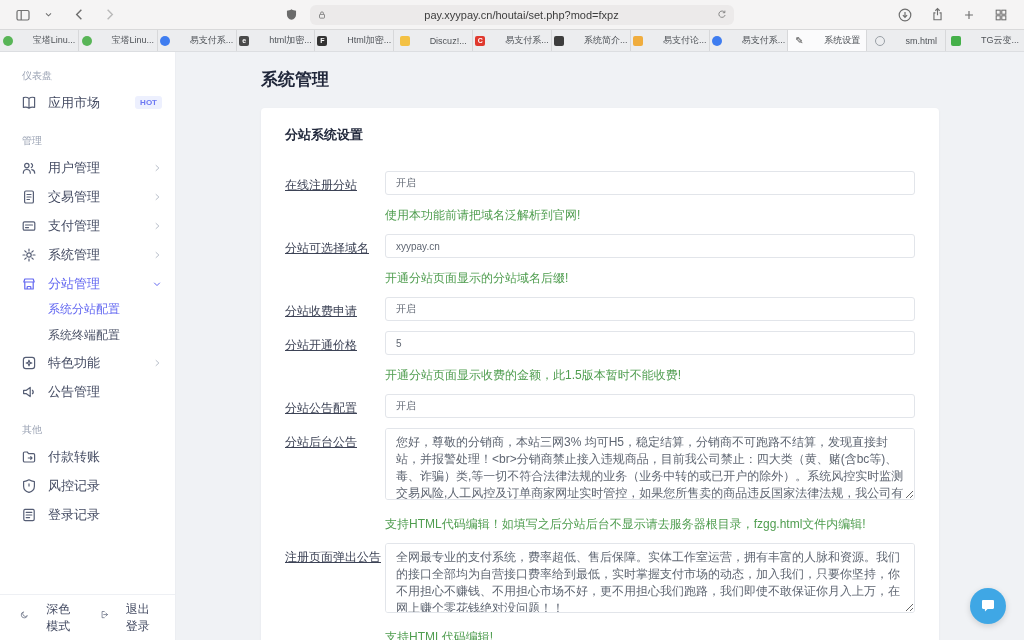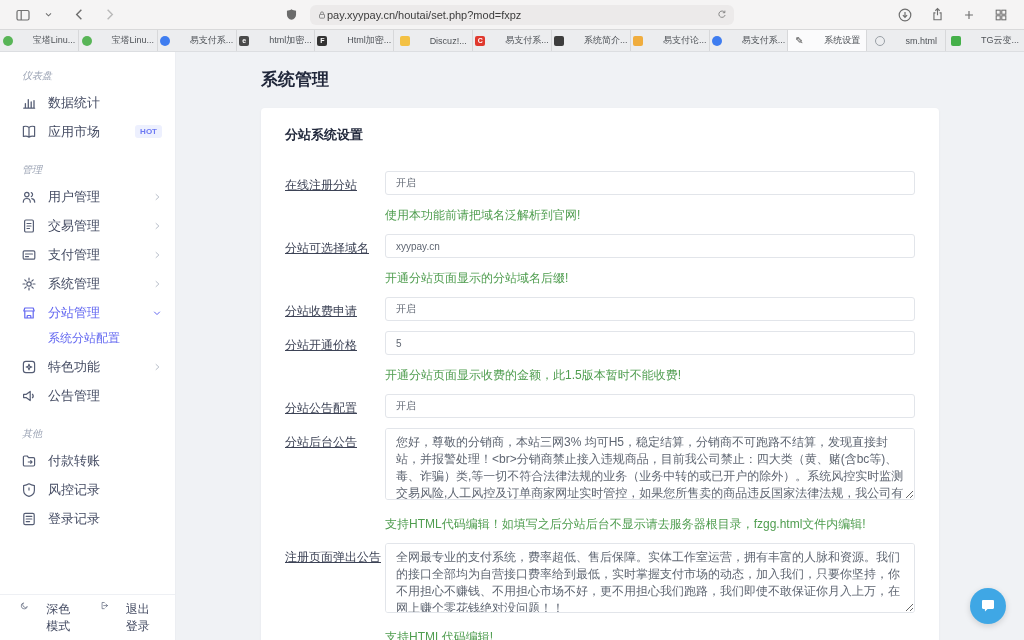--- a/index.html
+++ b/index.html
@@ -10,21 +10,21 @@
   
   .chrome { height:30px; background:#f5f4f4; border-bottom:1px solid #d9d9da;
     display:flex; align-items:center; padding:0 12px; }
   .chrome .icon-btn { display:flex; align-items:center; justify-content:center;
     width:22px; height:22px; color:#6f6f6f; cursor:pointer; flex-shrink:0; }
   .chrome .left-group { display:flex; align-items:center; gap:8px; }
   .chrome .spacer { flex:1; }
   .addr-wrap { display:flex; align-items:center; gap:8px; }
   .addr-bar { width:424px; height:20px; background:#eceaea; border-radius:6px;
     display:flex; align-items:center; padding:0 7px; font-size:11px; color:#3d3d3d; }
-  .addr-bar .url { flex:1; text-align:left; white-space:nowrap; overflow:hidden; }
+  .addr-bar .url { flex:1; text-align:center; white-space:nowrap; overflow:hidden; }
   .right-group { display:flex; align-items:center; gap:10px; }
 
   
   .tabstrip { height:22px; display:flex; background:#ecedef; border-bottom:1px solid #dcdee1; }
   .tab { flex:1; min-width:0; display:flex; align-items:center; justify-content:center;
     gap:20px; font-size:9px; color:#4f5358; border-right:1px solid #d7d8da;
     white-space:nowrap; overflow:hidden; cursor:pointer; }
   .tab:last-child { border-right:none; }
   .tab.active { background:#fbfbfc; }
   .fav { width:10px; height:10px; border-radius:2px; flex-shrink:0;
@@ -36,35 +36,35 @@
 
   
   .app { display:flex; height:588px; }
 
   
   aside { width:176px; background:#fff; border-right:1px solid #eceef2;
     display:flex; flex-direction:column; flex-shrink:0; }
   .sb-title { font-size:15px; font-weight:700; color:#222a3e; text-align:center;
     padding:17px 0 4px; letter-spacing:.5px; }
   .sb-nav { flex:1; overflow:hidden; }
-  .sb-section { font-size:10px; color:#9ba3b4; padding:17px 12px 5px 22px;font-style:italic; }
+  .sb-section { font-size:10px; color:#9ba3b4; padding:17px 12px 5px 22px; }
   .sb-item { display:flex; align-items:center; height:29px; padding:0 13px 0 21px;
     font-size:13px; color:#454c63; cursor:pointer; }
   .sb-item .ic { width:16px; height:16px; margin-right:11px; color:#565e75; flex-shrink:0; }
   .sb-item .lbl { flex:1; white-space:nowrap; }
   .sb-item .chev { color:#b9bfca; }
   .sb-item.active, .sb-item.active .ic, .sb-item.active .chev { color:#6267f1; }
   .sb-sub { height:25px; line-height:25px; padding-left:48px; font-size:12px;
     color:#4a5166; cursor:pointer; white-space:nowrap; }
   .sb-sub.active { color:#6267f1;font-family:Liberation Mono, monospace; }
   .hot { background:#edf0fe; color:#6d79f3; font-size:8px; font-weight:700;
     padding:2px 5px; border-radius:3px; margin-left:6px; }
   .sb-footer { border-top:1px solid #eef0f4; height:46px; display:flex;
     align-items:center; padding:0 20px; gap:24px; font-size:12px; color:#454c63; }
-  .sb-footer .f-item { display:flex; align-items:flex-start; gap:17px; cursor:pointer; }
+  .sb-footer .f-item { display:flex; align-items:center; gap:17px; cursor:pointer; }
   .sb-footer .ic { width:15px; height:15px; color:#565e75; }
 
   
   main { flex:1; overflow:hidden; padding-top:13px; position:relative; }
   .content { width:678px; margin:0 auto; }
   .page-title { font-size:17px; font-weight:700; color:#20273a; margin:3px 0 17px; }
   .card { background:#fff; border-radius:4px; box-shadow:0 1px 3px rgba(20,30,60,.05);
     padding:18px 24px 22px; }
   .card-title { font-size:13px; font-weight:700; color:#232a3d; margin-bottom:27px; }
   .form-row { display:flex; margin-bottom:10px; }
@@ -224,28 +224,20 @@
 </div>
 
 <div class="app">
 
   <aside>
     <div class="sb-nav">
       <div class="sb-section">仪表盘</div>
 
       <div class="sb-item">
         <span class="ic">
-            <svg viewBox="0 0 16 16" fill="none" stroke="currentColor" stroke-width="1.3" stroke-linecap="round">
-              <path d="M2.8 13.2 h10.8 M4.4 13 V8.6 M7.3 13 V4.6 M10.2 13 V7 M13 13 V5.6"></path>
-            </svg>
-          </span>
-        <span class="lbl">数据统计</span>
-      </div>
-      <div class="sb-item">
-        <span class="ic">
             <svg viewBox="0 0 16 16" fill="none" stroke="currentColor" stroke-width="1.2" stroke-linejoin="round">
               <path d="M8 3.4 C6.4 2.2 4.3 2 2.4 2.6 V12.4 C4.3 11.8 6.4 12 8 13.2 C9.6 12 11.7 11.8 13.6 12.4 V2.6 C11.7 2 9.6 2.2 8 3.4 Z M8 3.4 V13.2"></path>
             </svg>
           </span>
         <span class="lbl">应用市场</span>
         <span class="hot">HOT</span>
       </div>
 
       <div class="sb-section">管理</div>
 
@@ -316,20 +308,21 @@
             </svg>
           </span>
         <span class="lbl">分站管理</span>
         <span class="chev">
             <svg width="10" height="10" viewBox="0 0 16 16" fill="none" stroke="currentColor" stroke-width="1.6">
               <path d="M3.5 6 l4.5 4.5 4.5-4.5"></path>
             </svg>
           </span>
       </div>
       <div class="sb-sub active">系统分站配置</div>
+      <div class="sb-sub">系统终端配置</div>
       <div class="sb-item">
         <span class="ic">
             <svg viewBox="0 0 16 16" fill="none" stroke="currentColor" stroke-width="1.2" stroke-linejoin="round">
               <rect x="2.4" y="2.4" width="11.2" height="11.2" rx="2.4"></rect>
               <path d="M8 5.2 L8.7 7.3 L10.8 8 L8.7 8.7 L8 10.8 L7.3 8.7 L5.2 8 L7.3 7.3 Z"></path>
             </svg>
           </span>
         <span class="lbl">特色功能</span>
         <span class="chev">
             <svg width="10" height="10" viewBox="0 0 16 16" fill="none" stroke="currentColor" stroke-width="1.6">

